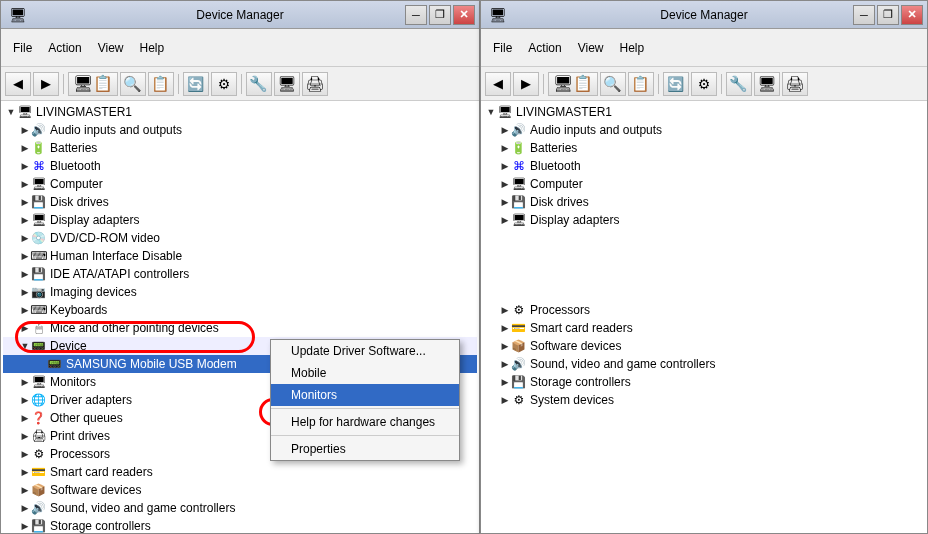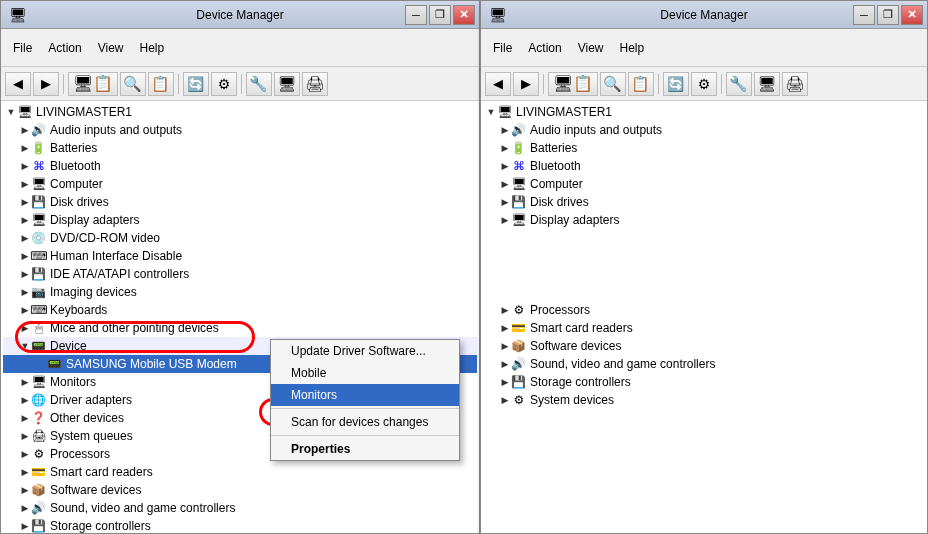--- a/index.html
+++ b/index.html
@@ -151,21 +151,21 @@
       width: 190px;
       top: 338px;
       left: 269px;
     }
     .cm-item {
       padding: 4px 20px;
       font-size: 12px;
       cursor: pointer;
     }
     .cm-item.highlighted { background: #316ac5; color: white; }
-    .cm-item.bold { font-weight: bold; }
+    .cm-item.bold { font-weight: normal; }
     .cm-sep { height: 1px; background: #ccc; margin: 2px 0; }
 
     
     .circle-annotation {
       position: absolute;
       border: 3px solid red;
       border-radius: 50%;
       pointer-events: none;
     }
   </style>
@@ -292,26 +292,26 @@
       <span>Monitors</span>
     </div>
     <div class="tree-item l1">
       <span class="expand-arrow">▶</span>
       <span class="tree-icon">🌐</span>
       <span>Driver adapters</span>
     </div>
     <div class="tree-item l1">
       <span class="expand-arrow">▶</span>
       <span class="tree-icon">❓</span>
-      <span>Other devices</span>
+      <span>Other queues</span>
     </div>
     <div class="tree-item l1">
       <span class="expand-arrow">▶</span>
       <span class="tree-icon">🖨</span>
-      <span>System queues</span>
+      <span>Print drives</span>
     </div>
     <div class="tree-item l1">
       <span class="expand-arrow">▶</span>
       <span class="tree-icon">⚙</span>
       <span>Processors</span>
     </div>
     <div class="tree-item l1">
       <span class="expand-arrow">▶</span>
       <span class="tree-icon">💳</span>
       <span>Smart card readers</span>
@@ -336,21 +336,21 @@
       <span class="tree-icon">⚙</span>
       <span>System devices</span>
     </div>
   </div>
 
   <div class="context-menu">
     <div class="cm-item">Update Driver Software...</div>
     <div class="cm-item">Mobile</div>
     <div class="cm-item highlighted">Monitors</div>
     <div class="cm-sep"></div>
-    <div class="cm-item">Scan for devices changes</div>
+    <div class="cm-item">Help for hardware changes</div>
     <div class="cm-sep"></div>
     <div class="cm-item bold">Properties</div>
   </div>
 
   <div class="circle-annotation" style="top: 320px; left: 14px; width: 240px; height: 32px; border-radius: 16px;"></div>
 
   <div class="circle-annotation" style="top: 397px; left: 258px; width: 200px; height: 28px; border-radius: 14px;"></div>
 </div>
 
 <div class="window window-right">

